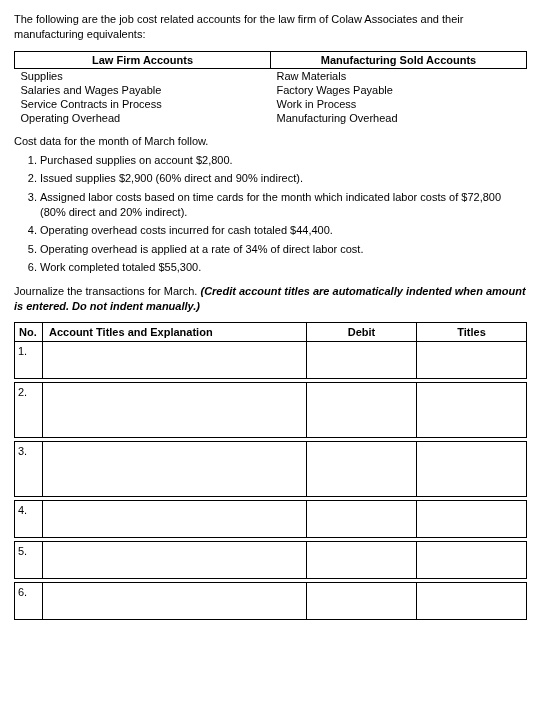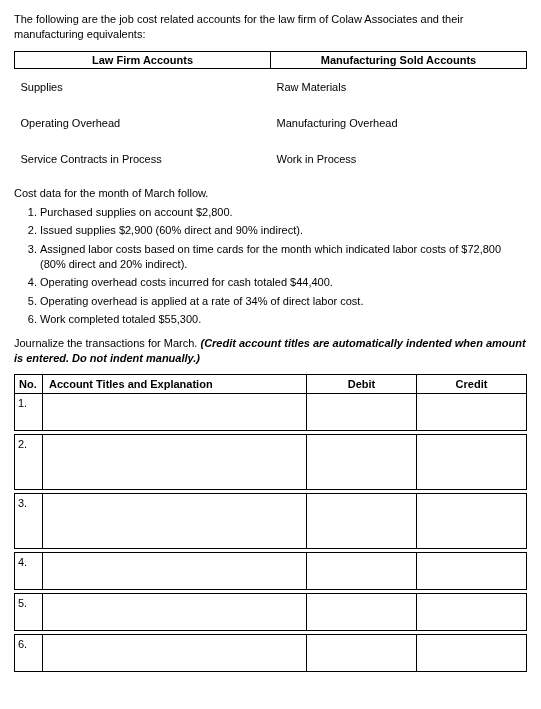--- a/index.html
+++ b/index.html
@@ -25,21 +25,21 @@
     }
     .accounts-table th {
       border: 1px solid #000;
       padding: 2px 6px;
       text-align: center;
       font-weight: bold;
       background: #fff;
     }
     .accounts-table td {
       border: none;
-      padding: 12px 6px;
+      padding: 1px 6px;
       vertical-align: top;
     }
     .accounts-table .col-left { width: 50%; }
     .accounts-table .col-right { width: 50%; }
     .cost-data {
       margin: 8px 0 6px 0;
       font-size: 11px;
     }
     .numbered-list {
       margin-left: 10px;
@@ -144,26 +144,30 @@
       <th class="col-left">Law Firm Accounts</th>
       <th class="col-right">Manufacturing Sold Accounts</th>
     </tr>
   </thead>
   <tbody id="accounts-body">
   <tr>
         <td class="col-left">Supplies</td>
         <td class="col-right">Raw Materials</td>
       </tr>
       <tr>
+        <td class="col-left">Salaries and Wages Payable</td>
+        <td class="col-right">Factory Wages Payable</td>
+      </tr>
+      <tr>
+        <td class="col-left">Service Contracts in Process</td>
+        <td class="col-right">Work in Process</td>
+      </tr>
+      <tr>
         <td class="col-left">Operating Overhead</td>
         <td class="col-right">Manufacturing Overhead</td>
-      </tr>
-      <tr>
-        <td class="col-left">Service Contracts in Process</td>
-        <td class="col-right">Work in Process</td>
       </tr>
     </tbody>
 </table>
 
 <p class="cost-data">Cost data for the month of March follow.</p>
 
 <ol class="numbered-list" id="cost-items">
 <li>Purchased supplies on account $2,800.</li>
     <li>Issued supplies $2,900 (60% direct and 90% indirect).</li>
     <li>Assigned labor costs based on time cards for the month which indicated labor costs of $72,800 (80% direct and 20% indirect).</li>
@@ -175,21 +179,21 @@
 <p class="instruction">
   <span>Journalize the transactions for March. </span><span class="bold-italic">(Credit account titles are automatically indented when amount is entered. Do not indent manually.)</span>
 </p>
 
 <table class="journal-table">
   <thead>
     <tr>
       <th class="no-col">No.</th>
       <th class="acct-col">Account Titles and Explanation</th>
       <th class="debit-col">Debit</th>
-      <th class="credit-col">Credit</th>
+      <th class="credit-col">Titles</th>
     </tr>
   </thead>
   <tbody id="journal-body">
   <tr class="group-start">
         <td class="no-cell" style="border-left: 1px solid rgb(0, 0, 0); border-right: 1px solid rgb(0, 0, 0); vertical-align: middle; padding-left: 3px;">1.</td>
         <td class="acct-cell" style="border-left: 1px solid rgb(0, 0, 0); border-right: none;">
           <input type="text" style="">
         </td>
         <td class="debit-cell" style="border-left: 1px solid rgb(0, 0, 0); border-right: none; width: 110px;">
           <input type="text" style="">

